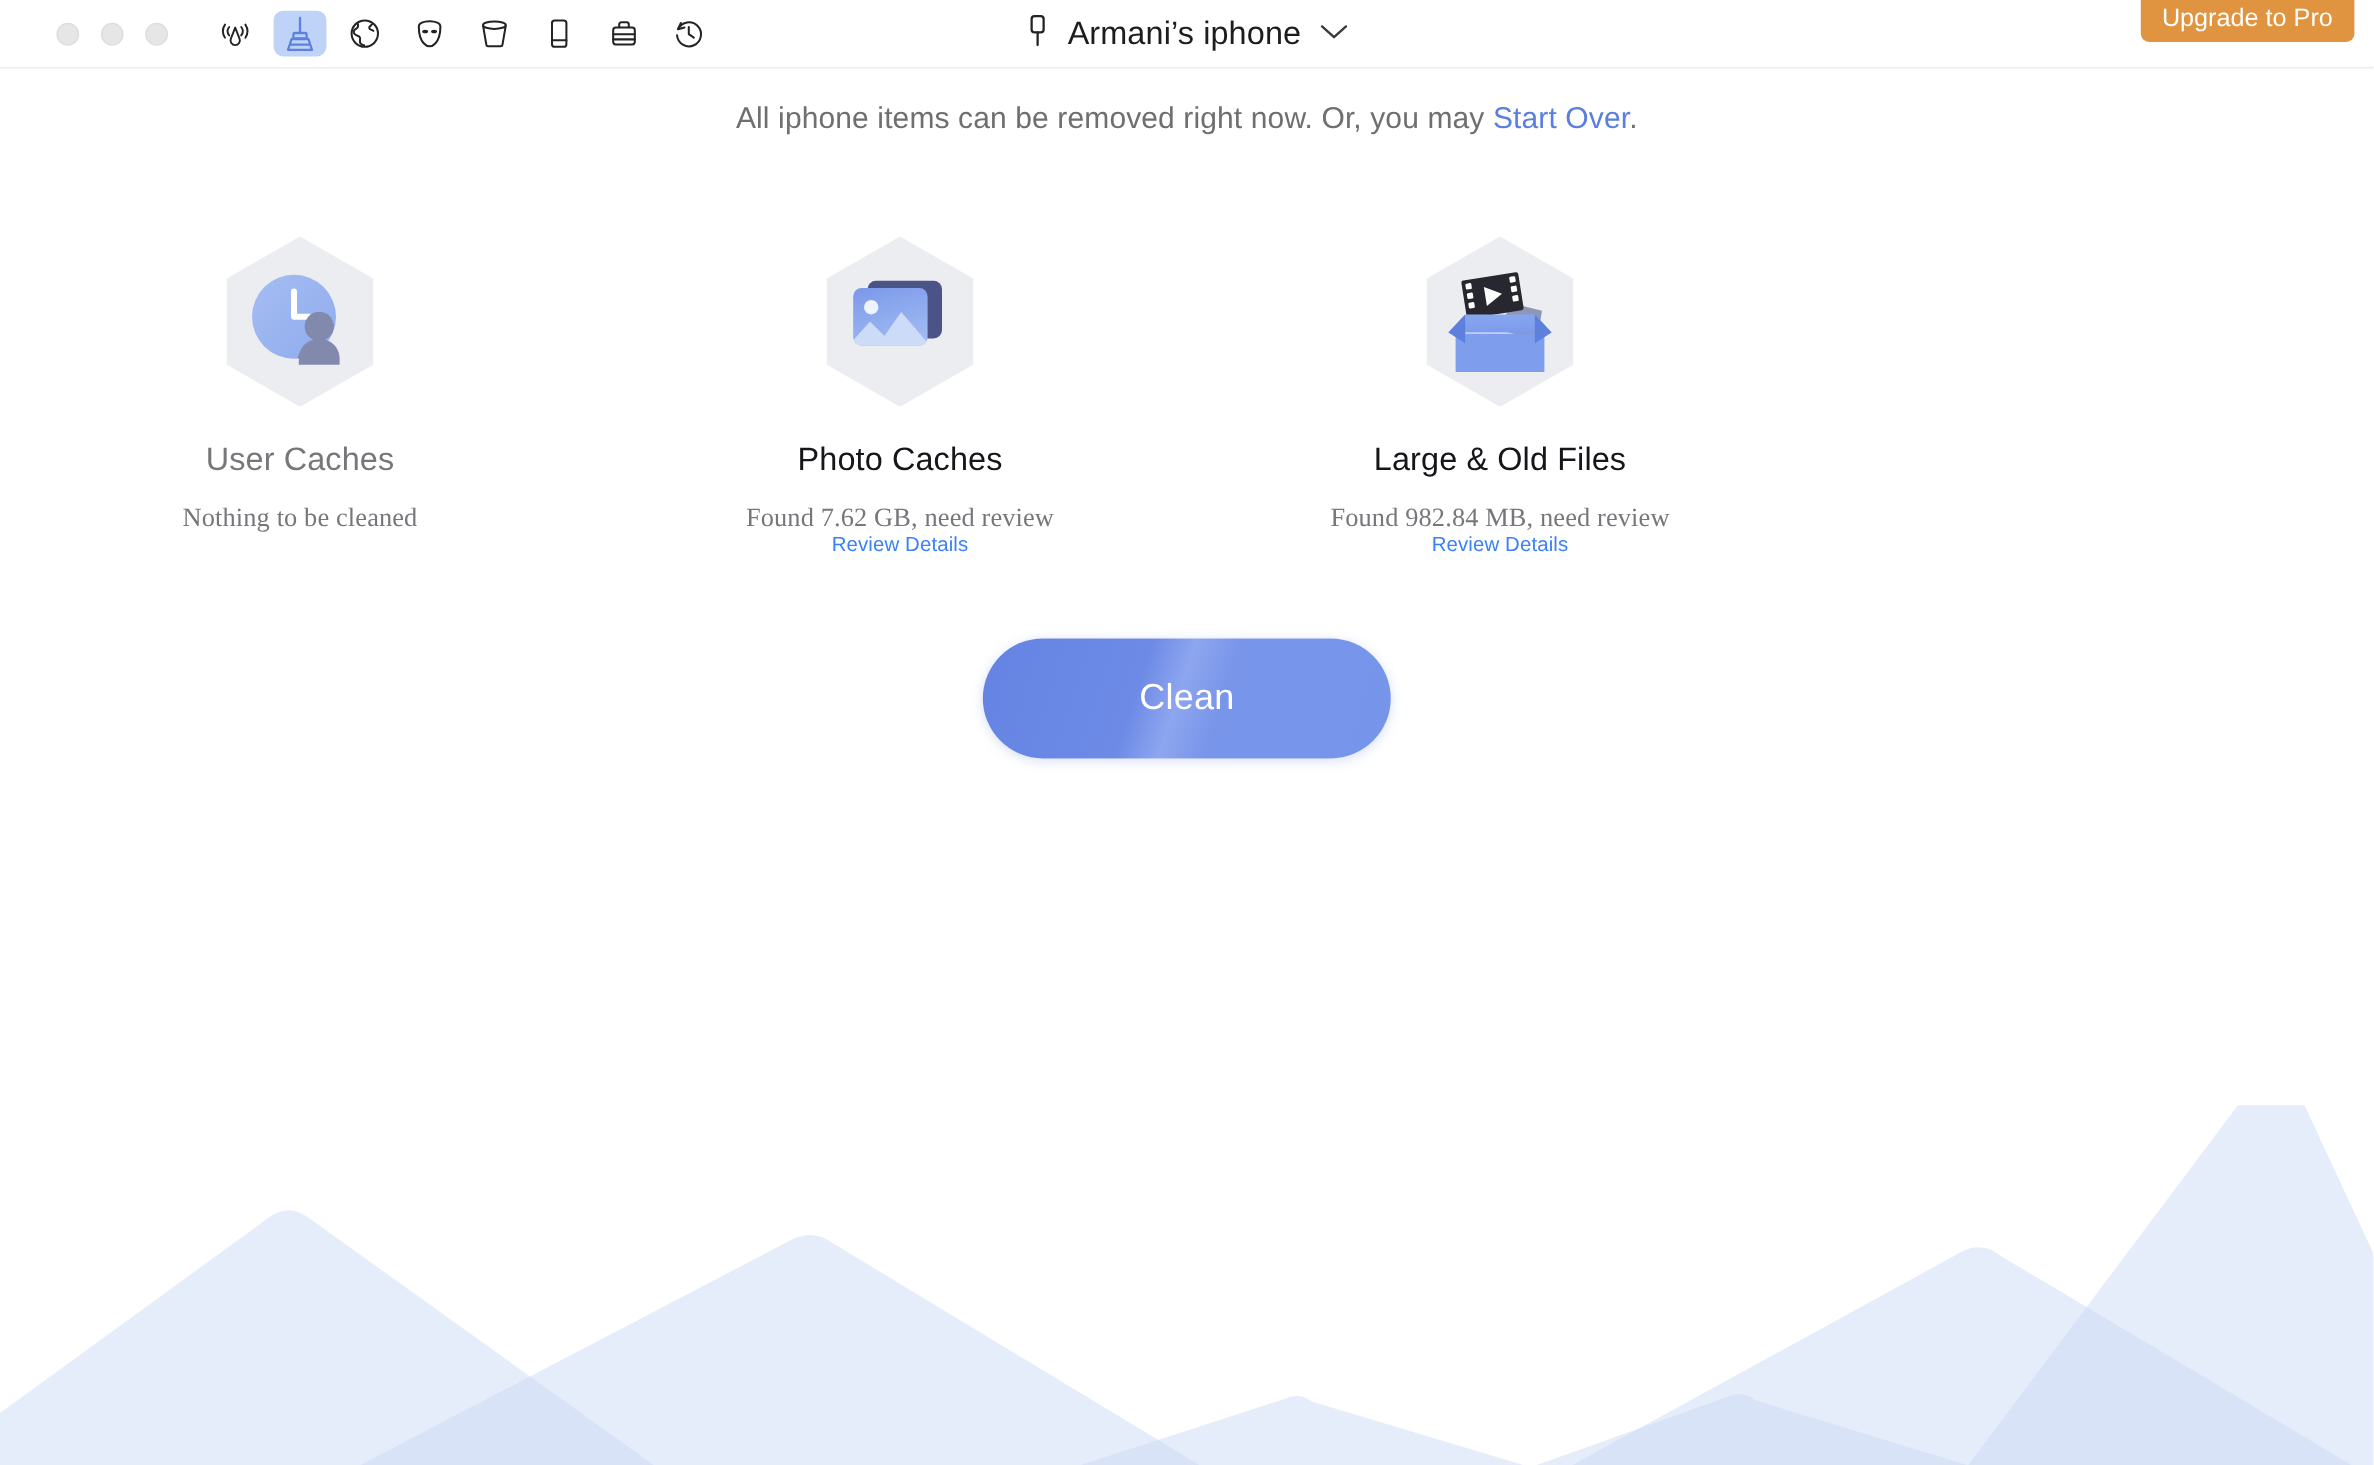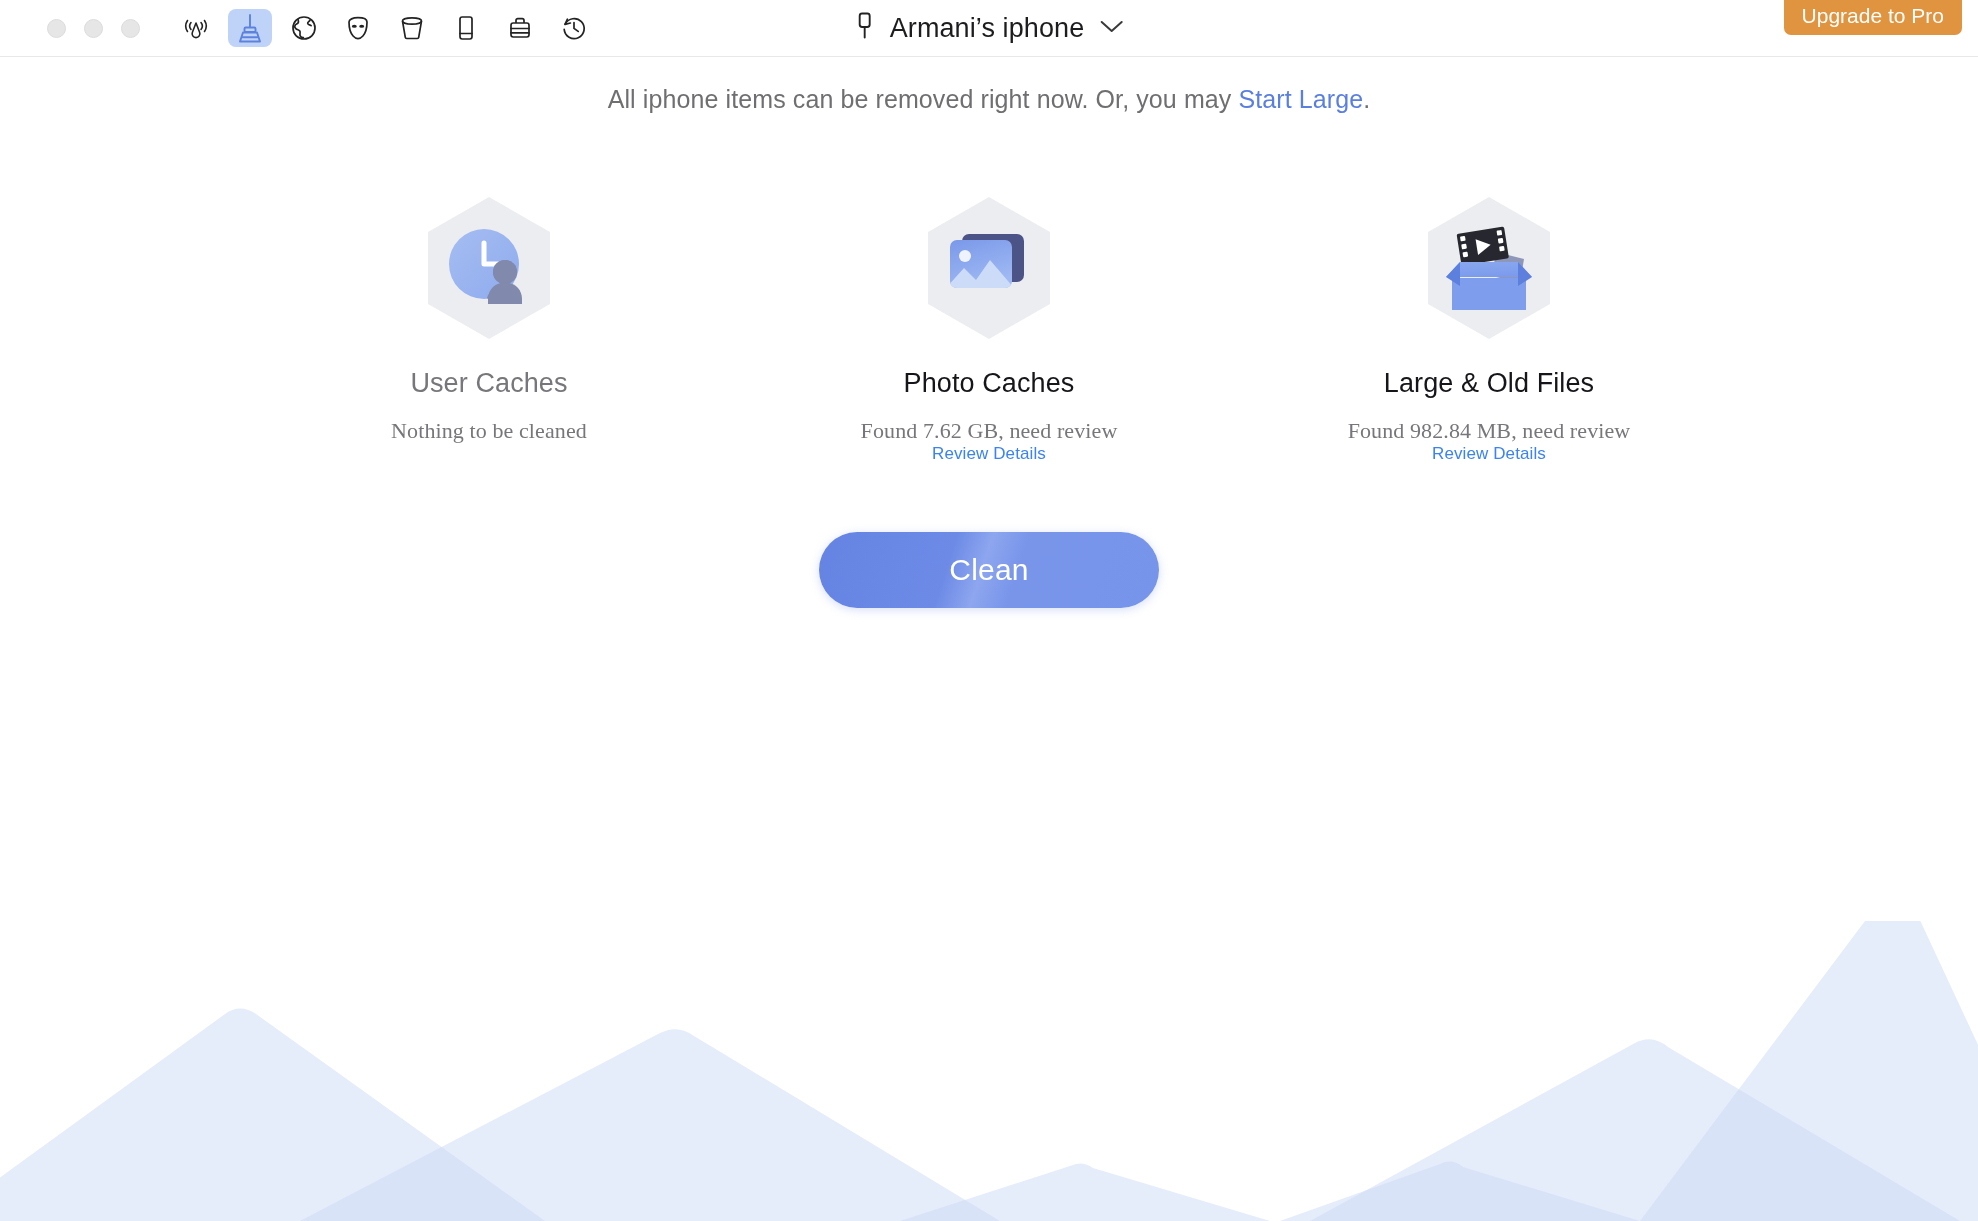--- a/index.html
+++ b/index.html
@@ -135,21 +135,21 @@
   }
   .link {
     color: #5a7fe0;
     cursor: default;
   }
 
   
   .cards {
     margin-top: 78px;
     display: flex;
-    justify-content: center;
+    justify-content: flex-start;
     gap: 0;
   }
   .card {
     width: 500px;
     display: flex;
     flex-direction: column;
     align-items: center;
   }
   .card-icon {
     width: 146px;
@@ -182,21 +182,21 @@
   .card-link:empty { visibility: hidden; }
 
   
   .clean-wrap {
     margin-top: 62px;
     display: flex;
     justify-content: center;
   }
   .clean-btn {
     width: 340px;
-    height: 76px;
+    height: 100px;
     border-radius: 50px;
     border: none;
     color: #ffffff;
     font-size: 30px;
     font-family: "Liberation Sans", sans-serif;
     letter-spacing: 0.2px;
     cursor: default;
     background:
       linear-gradient(108deg,
         #6583e2 0%,
@@ -339,21 +339,21 @@
     <path d="M1310 300 L1635 122 Q1652 113 1668 126 L1960 300 Z"></path>
     <path d="M1640 300 L1880 -20 Q1896 -32 1912 -18 L2060 300 Z"></path>
     <path d="M1320 300 L1385 232 Q1396 224 1406 233 L1470 300 Z" fill-opacity="0"></path>
   </g>
 </svg>
 
 <div class="content">
 
 
   <div class="subline">
-    <span>All iphone items can be removed right now. Or, you may </span><span class="link">Start Large</span><span>.</span>
+    <span>All iphone items can be removed right now. Or, you may </span><span class="link">Start Over</span><span>.</span>
   </div>
 
   <div class="cards">
 
     <div class="card">
       <div class="card-icon">
         <svg width="146" height="152" viewBox="0 0 146 152" fill="none">
           <path d="M73 5 L134 40 V112 L73 147 L12 112 V40 Z" fill="#ecedf1"></path>
           <defs>
             <clipPath id="uc-clip">

